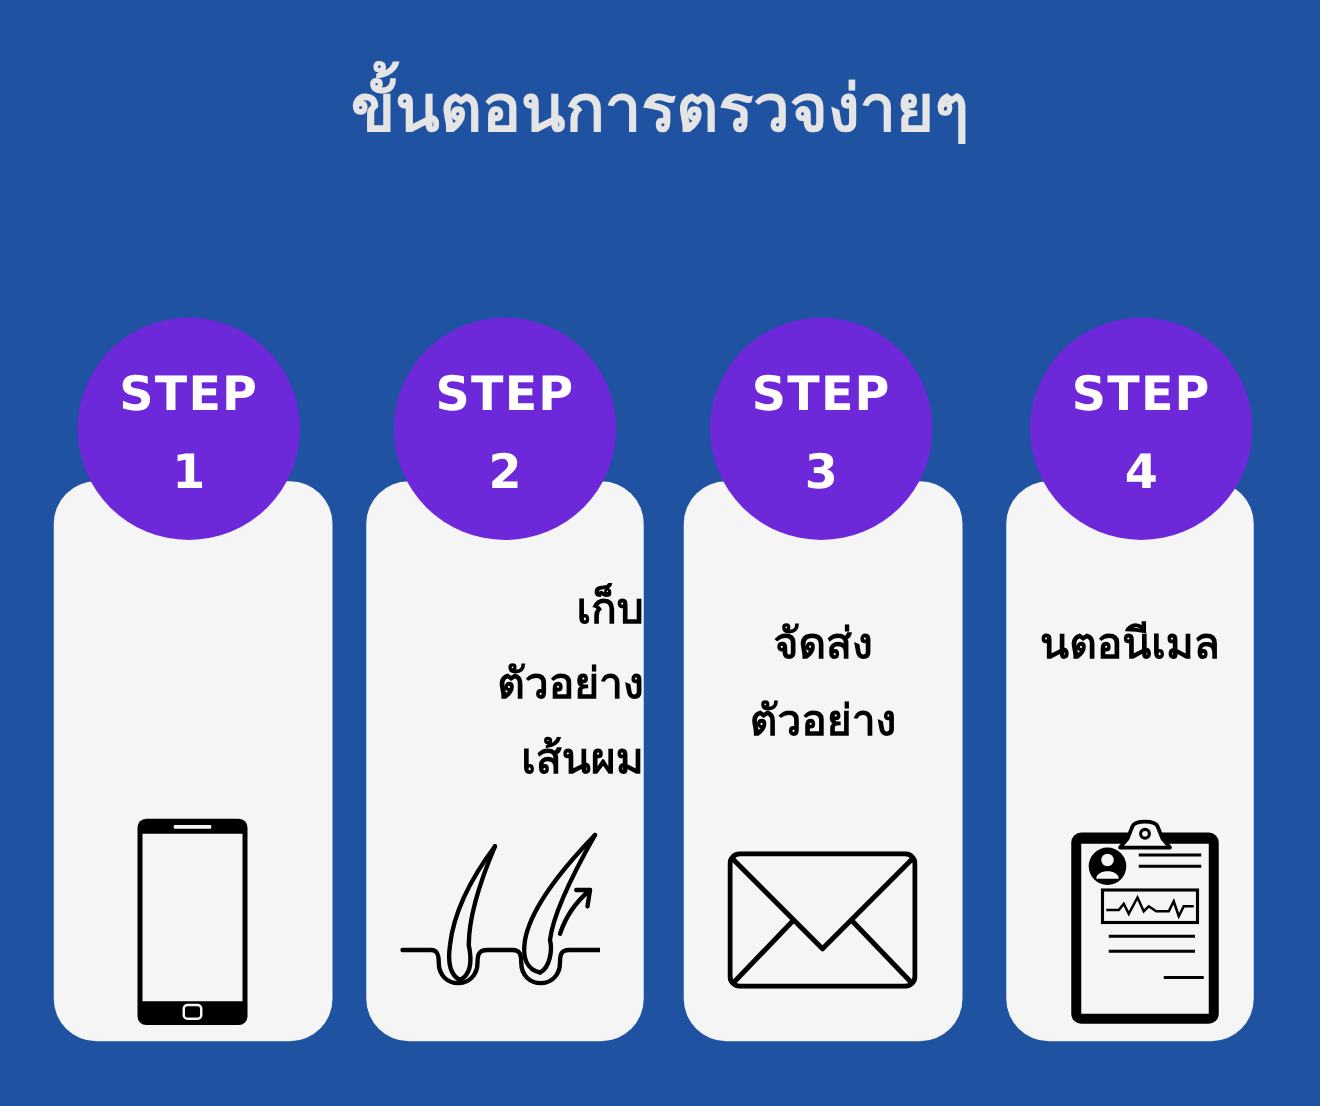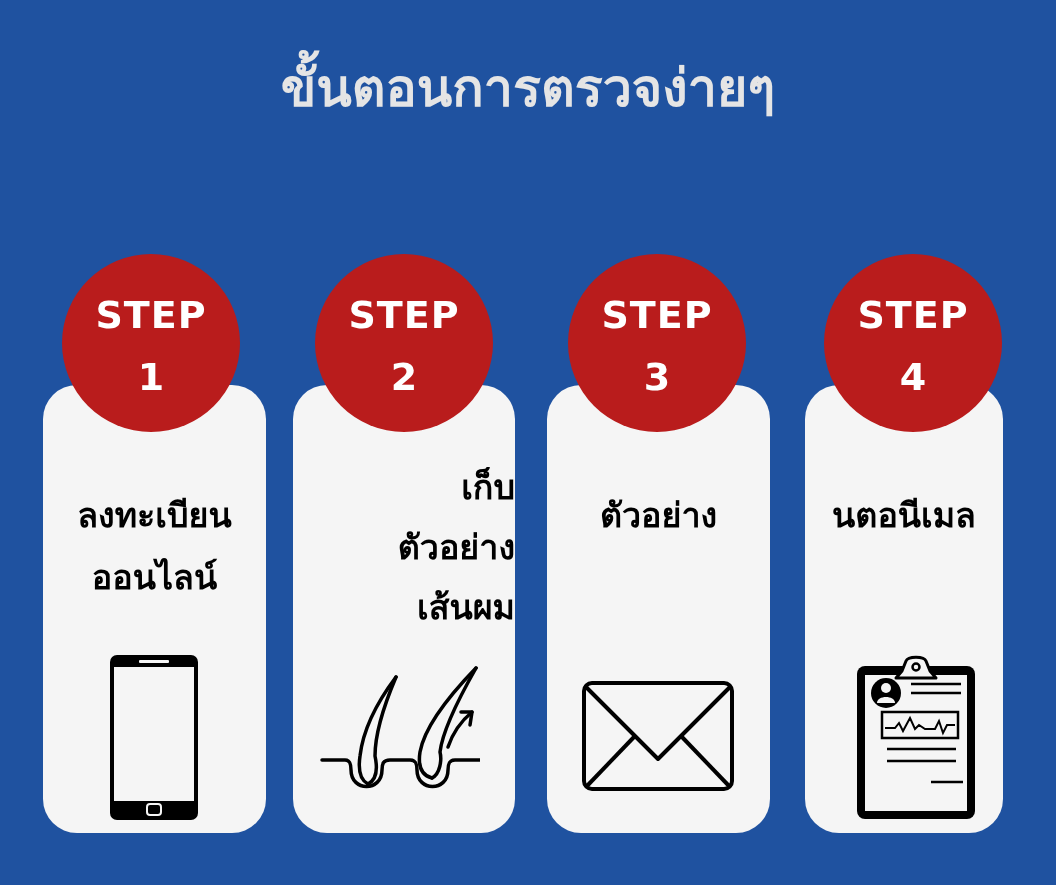--- a/index.html
+++ b/index.html
@@ -14,45 +14,41 @@
       text-align: center; color: #e5e5e5; font-weight: bold;
       font-size: 52px; line-height: 96px; letter-spacing: 0px;
     }
     .title div { white-space: nowrap; }
     .card {
       position: absolute; top: 385px; height: 448px;
       background: #F5F5F5; border-radius: 34px;
     }
     .circle {
       position: absolute; top: 254px; width: 178px; height: 178px;
-      border-radius: 50%; background: #b91c1c; color: #fff;
+      border-radius: 50%; background: #6d28d9; color: #fff;
       font-family: "DejaVu Sans", "Liberation Sans", sans-serif;
       font-weight: bold; text-align: center;
     }
     .circle .lbl { position: absolute; left: 0; width: 100%; top: 38px; font-size: 38px; line-height: 46px; letter-spacing: 1px; }
     .circle .num { position: absolute; left: 0; width: 100%; top: 100px; font-size: 38px; line-height: 46px; }
     .desc {
       position: absolute; left: 0; width: 100%; text-align: center;
       color: #000; font-weight: bold; font-size: 34px; line-height: 62px;
     }
     .desc div { white-space: nowrap; }
     .icon { position: absolute; }
   </style>
 </head>
 <body>
 
 <div class="title">
   <div>ขั้นตอนการตรวจง่ายๆ</div>
 </div>
 
 <div class="card" style="left:43px; width:223px;">
-  <div class="desc" style="top:99px;">
-    <div>ลงทะเบียน</div>
-    <div>ออนไลน์</div>
-  </div>
   <svg class="icon" style="left:66px; top:269px;" width="90" height="167" viewBox="0 0 90 167">
     <rect x="1" y="1" width="88" height="165" rx="7" fill="#000"></rect>
     <rect x="5" y="13" width="80" height="134" fill="#F5F5F5"></rect>
     <rect x="30" y="6" width="30" height="3" rx="1" fill="#F5F5F5"></rect>
     <rect x="38" y="150" width="14" height="11" rx="3" fill="none" stroke="#F5F5F5" stroke-width="2"></rect>
   </svg>
 </div>
 <div class="circle" style="left:62px;">
   <div class="lbl">STEP</div>
   <div class="num">1</div>
@@ -74,20 +70,21 @@
     <path d="M141 52 L152 52 L150 65"></path>
   </svg>
 </div>
 <div class="circle" style="left:315px;">
   <div class="lbl">STEP</div>
   <div class="num">2</div>
 </div>
 
 <div class="card" style="left:547px; width:223px;">
   <div class="desc" style="top:99px;">
+    <div>จัดส่ง</div>
     <div>ตัวอย่าง</div>
   </div>
   <svg class="icon" style="left:35px; top:296px;" width="152" height="110" viewBox="0 0 152 110" fill="none" stroke="#000" stroke-width="4" stroke-linejoin="round">
     <rect x="2" y="2" width="148" height="106" rx="8"></rect>
     <path d="M4 6 L76 78 L148 6"></path>
     <path d="M4 106 L52 56"></path>
     <path d="M148 106 L100 56"></path>
   </svg>
 </div>
 <div class="circle" style="left:568px;">

